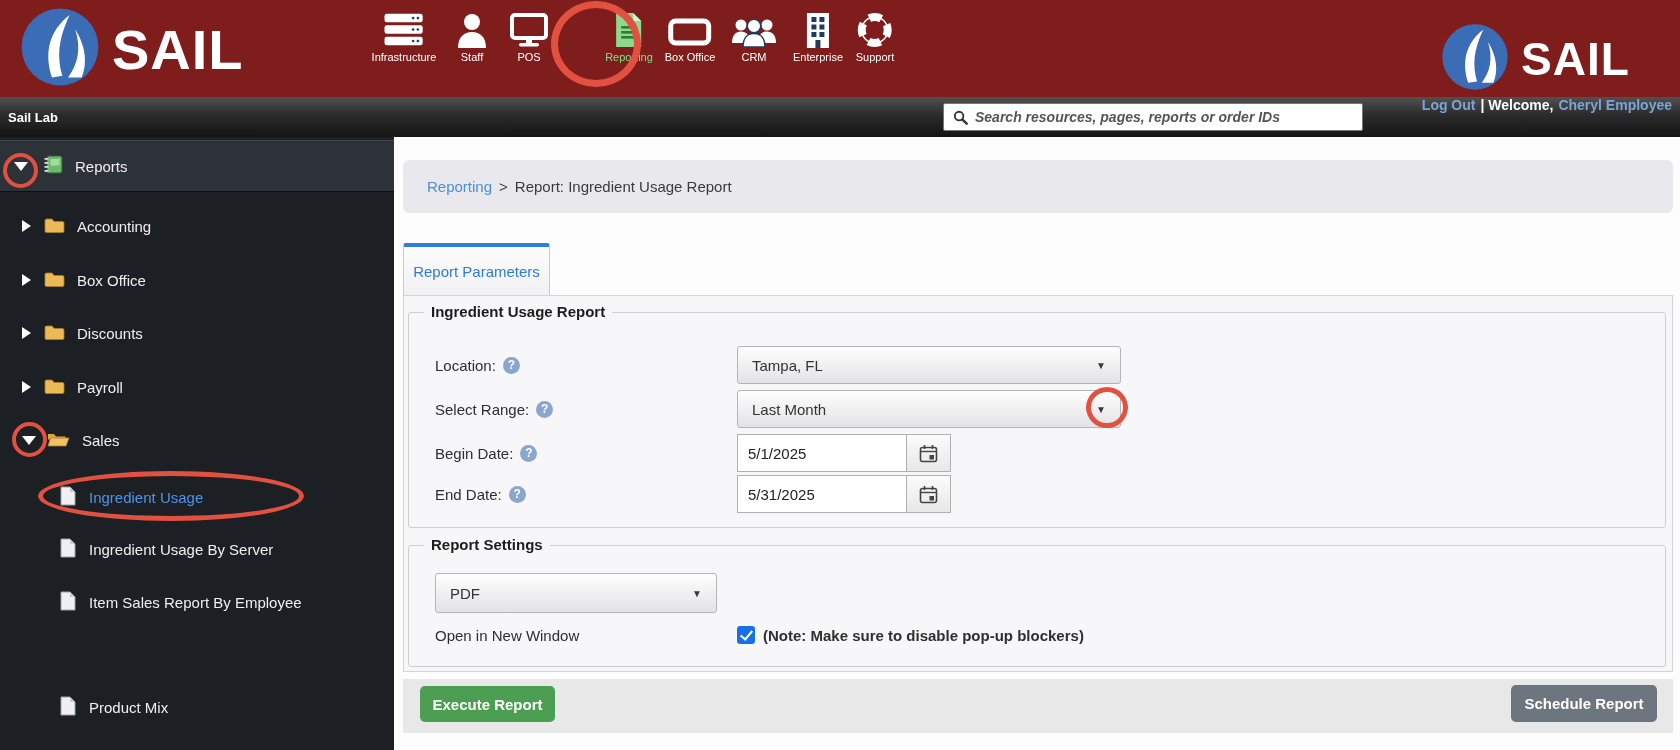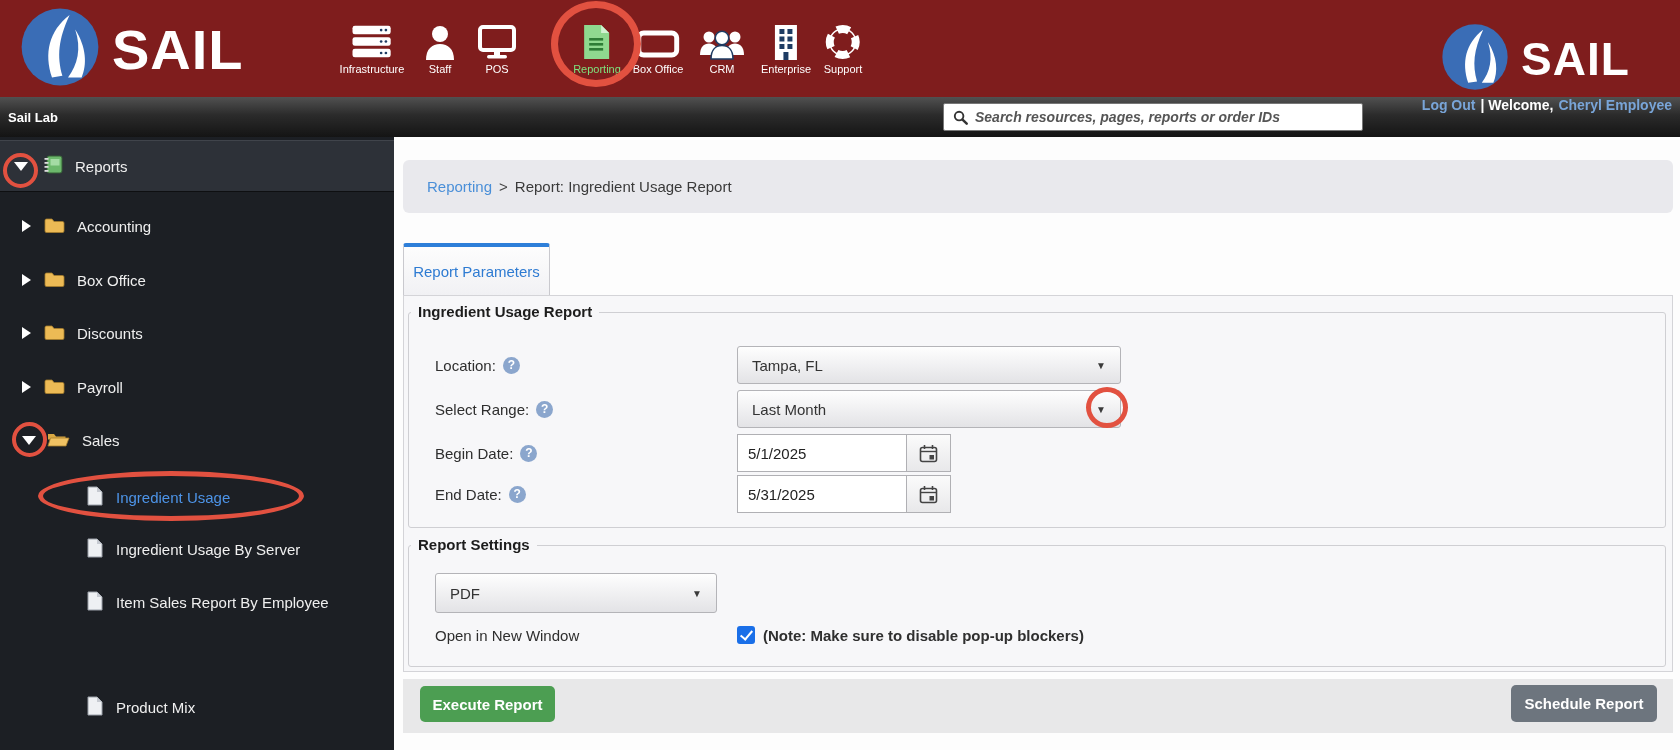--- a/index.html
+++ b/index.html
@@ -13,21 +13,21 @@
 
   
   .topbar { position:absolute; left:0; top:0; width:1680px; height:97px; background:#7f1d1d; }
   .brand { position:absolute; display:flex; align-items:center; gap:12px; }
   .brand-left { left:20px; top:7px; }
   .brand-right { left:1441px; top:23px; }
   .brand-text { color:#fff; font-weight:bold; letter-spacing:1px; }
   .brand-left .brand-text { font-size:56px; }
   .brand-right .brand-text { font-size:46px; }
 
-  .nav-item { position:absolute; top:20px; transform:translateX(-50%); display:flex; flex-direction:column; align-items:center; cursor:pointer; }
+  .nav-item { position:absolute; top:8px; transform:translateX(-50%); display:flex; flex-direction:column; align-items:center; cursor:pointer;margin-left:32px; }
   .nav-icon { height:40px; display:flex; align-items:flex-end; }
   .nav-label { margin-top:3px; font-size:11px; color:#fff; white-space:nowrap; }
   .nav-item.active .nav-label { color:#7ee37e; }
 
   
   .utilbar { position:absolute; left:0; top:97px; width:1680px; height:40px;
     background:linear-gradient(180deg,#515151 0%,#2b2b2b 45%,#141414 100%); }
   .site-label { position:absolute; left:8px; top:0; height:40px; display:flex; align-items:center;
     color:#fff; font-weight:bold; font-size:13px; }
   .searchbox { position:absolute; left:943px; top:6px; width:420px; height:28px; background:#fff;
@@ -41,21 +41,21 @@
   .session .lnk { color:#79a5d8; cursor:pointer; }
   .session .mid { color:#fff; margin:0 5px; }
 
   
   .sidebar { position:absolute; left:0; top:137px; width:394px; height:613px; background:#1c1f24; }
   .tree-row { position:absolute; left:0; width:100%; height:30px; display:flex; align-items:center;
     color:#efefef; font-size:15px; cursor:pointer; }
   .reports-row { height:52px; background:#2d3138; border-top:1px solid #40444b;
     border-bottom:1px solid #0e0f11; padding-left:14px; }
   .folder-row { padding-left:22px; }
-  .doc-row { padding-left:87px; }
+  .doc-row { padding-left:60px; }
   .caret-right { width:0; height:0; border-top:6px solid transparent; border-bottom:6px solid transparent;
     border-left:9px solid #fff; margin-right:13px; flex:0 0 auto; }
   .caret-down { width:0; height:0; border-left:7px solid transparent; border-right:7px solid transparent;
     border-top:9px solid #fff; margin-right:11px; flex:0 0 auto; }
   .reports-row .caret-down { margin-right:15px; }
   .tree-ico { margin-right:12px; flex:0 0 auto; }
   .doc-row .tree-ico { margin-right:13px; }
   .sel-link { color:#4d94e8; }
 
   
@@ -69,21 +69,21 @@
   .tab { position:absolute; left:9px; top:106px; width:147px; height:52px;
     background:linear-gradient(#fdfdfd,#f1f1f4); border:1px solid #c9c9ce; border-bottom:none;
     border-top:4px solid #2e7fd9; border-radius:3px 3px 0 0; z-index:2;
     display:flex; align-items:center; justify-content:center; font-size:15px; color:#2e7bd2; cursor:pointer; }
 
   .panel { position:absolute; left:9px; top:158px; width:1270px; height:377px; background:#f7f7f9;
     border:1px solid #d4d4d8; }
   .fs { position:absolute; left:4px; width:1258px; border:1px solid #cfcfd3; border-radius:3px; }
   .fs1 { top:16px; height:216px; }
   .fs2 { top:249px; height:122px; }
-  .legend { position:absolute; top:-10px; left:2px; background:#f7f7f9; padding:0 7px;
+  .legend { position:absolute; top:-10px; left:15px; background:#f7f7f9; padding:0 7px;
     font-weight:bold; font-size:15px; color:#1d1d1d; }
   .frow { position:absolute; left:26px; right:20px; height:38px; display:flex; align-items:center; }
   .flabel { width:302px; display:flex; align-items:center; font-size:15px; color:#2e2e2e; flex:0 0 auto; }
   .help { width:17px; height:17px; border-radius:50%; background:#8ba6cd; color:#fff; font-size:12px;
     font-weight:bold; display:inline-flex; align-items:center; justify-content:center; margin-left:7px; cursor:pointer; }
 
   .sel { position:relative; height:38px; background:linear-gradient(#fefefe,#e3e3e6);
     border:1px solid #b4b4b8; border-radius:3px; display:flex; align-items:center;
     padding:0 32px 0 14px; font-size:15px; color:#333; cursor:pointer; }
   .sel-w { width:384px; }

